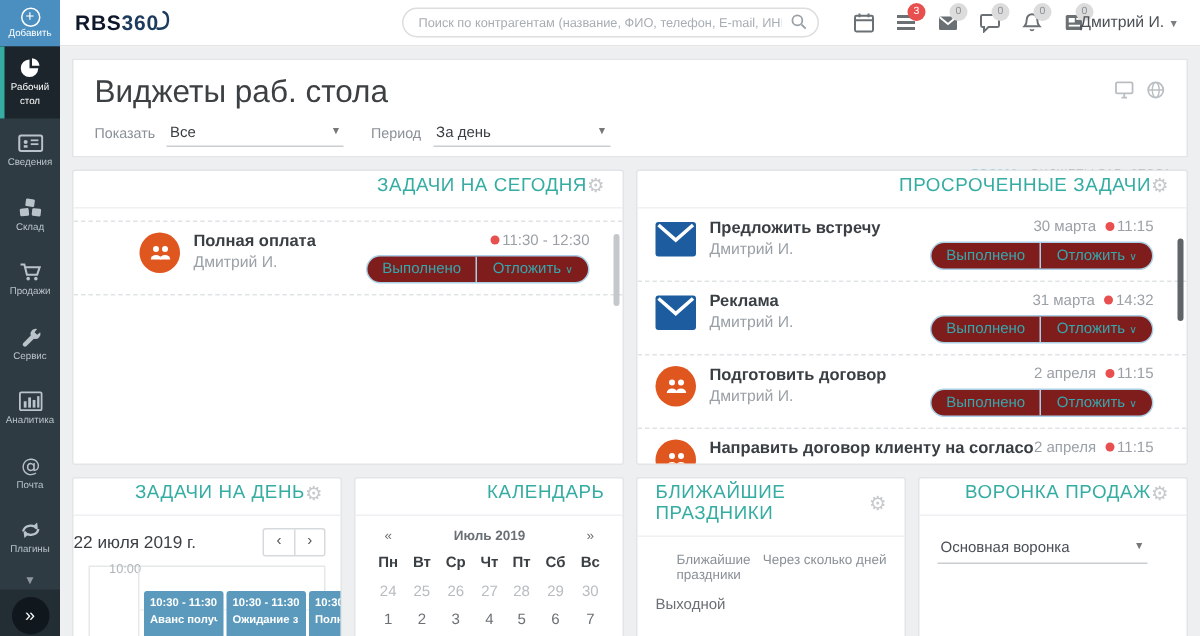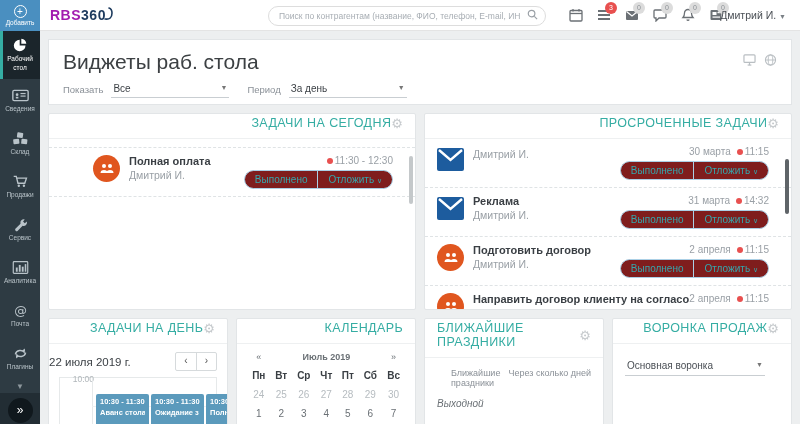--- a/index.html
+++ b/index.html
@@ -14,21 +14,21 @@
   .nav-item svg { width:17px; height:15px; display:block; }
   .nav-item .lbl { font-size:6.5px; margin-top:2px; text-align:center; line-height:1.25; }
   .nav-item.active { height:48px; background:#1b252b; border-left:3px solid #35ada3; padding-right:3px; color:#fff; }
   .nav-caret { height:13px; text-align:center; color:#8d979d; font-size:8px; line-height:13px; cursor:pointer; }
   .side-footer { flex:1; background:#222d34; display:flex; align-items:flex-start; justify-content:center; padding-top:5px; }
   .expand-btn { width:25px; height:25px; background:#10181d; border-radius:50%; color:#fff; font-size:12px; line-height:24px; text-align:center; cursor:pointer; }
 
   
   .topbar { position:fixed; left:40px; right:0; top:0; height:31px; background:#fff; border-bottom:1px solid #e4e4e4; display:flex; align-items:center; z-index:10; }
   .logo { margin-left:10px; font-size:14px; font-weight:bold; letter-spacing:.5px; white-space:nowrap; }
-  .logo .p1 { color:#a21caf; }
+  .logo .p1 { color:#0f172a; }
   .logo .p2 { color:#1d3b5e; }
   .logo svg { vertical-align:top; margin-left:-2px; }
   .search-wrap { position:absolute; left:228px; width:278px; height:20px; }
   .search-wrap input { width:100%; height:100%; border:1px solid #ddd; border-radius:10px; padding:0 24px 0 10px; font-size:8.5px; color:#555; outline:none; font-family:"Liberation Sans",sans-serif; }
   .search-wrap input::placeholder { color:#a7adb3; }
   .search-ic { position:absolute; right:8px; top:4px; }
   .hicons { position:absolute; left:522px; display:flex; align-items:center; }
   .hicon { position:relative; width:28px; height:31px; display:flex; align-items:center; justify-content:center; cursor:pointer; }
   .hicon svg { width:14px; height:14px; }
   .badge { position:absolute; top:2px; right:1px; min-width:12px; height:12px; border-radius:6px; font-size:7px; line-height:12px; text-align:center; background:#dcdcdc; color:#8c9196; padding:0 2px; }
@@ -100,21 +100,21 @@
   .cal-nav td { color:#6a7075; font-size:9px; cursor:pointer; }
   .cal-month { font-weight:bold; color:#3a3f44; font-size:10.5px; }
   .cal-wd th { color:#3a3f44; font-weight:bold; }
   .cal-day { color:#6a7075; cursor:pointer; }
   .cal-row.muted .cal-day { color:#b6bcc0; }
 
   
   .hol-head { display:flex; padding:10px 12px 4px 12px; }
   .hol-col { font-size:9px; color:#8a9097; }
   .hol-col.c1 { flex:1; padding-left:14px; }
-  .hol-row { font-size:10px; color:#6a7075; padding:6px 12px;font-style:italic; }
+  .hol-row { font-size:10px; color:#6a7075; padding:6px 12px; }
 
   
   .funnel-sel { margin:16px 12px 0 12px; width:140px; border-bottom:1px solid #c9ced2; font-size:10px; color:#4a4f55; padding:0 2px 4px 2px; position:relative; cursor:pointer; }
   .funnel-sel .car { position:absolute; right:2px; top:1px; font-size:7px; color:#777; }
 </style>
 </head>
 <body>
 
 <div class="sidebar">
   <div class="add-btn">
@@ -325,20 +325,21 @@
 
       <div class="task">
         <div class="t-ic">
           <div class="ic-mail">
               <svg width="27" height="23" viewBox="0 0 27 23">
                 <path d="M2 2 L13.5 12 L25 2" fill="none" stroke="#fff" stroke-width="2.4"></path>
               </svg>
             </div>
         </div>
         <div class="t-txt">
+          <div class="t-title">Предложить встречу</div>
           <div class="t-sub">Дмитрий И.</div>
         </div>
         <div class="t-right">
           <div class="t-meta"><span>30 марта</span><span class="dot"></span><span>11:15</span></div>
           <div class="btn-group">
             <span class="pbtn">Выполнено</span>
             <span class="pbtn"><span>Отложить</span> <span class="car">∨</span></span>
           </div>
         </div>
       </div>
@@ -425,21 +426,21 @@
       </div>
       <div class="daygrid">
         <span class="hour-lbl" style="top:-4px">10:00</span>
 
         <div class="gutter-line"></div>
         <div class="hline" style="top:28px"></div>
 
         <div class="events">
           <div class="event">
             <div class="ev-time">10:30 - 11:30</div>
-            <div class="ev-title">Аванс стола</div>
+            <div class="ev-title">Аванс получ</div>
           </div>
           <div class="event">
             <div class="ev-time">10:30 - 11:30</div>
             <div class="ev-title">Ожидание з</div>
           </div>
           <div class="event">
             <div class="ev-time">10:30 - 11:30</div>
             <div class="ev-title">Полная</div>
           </div>
         </div>

